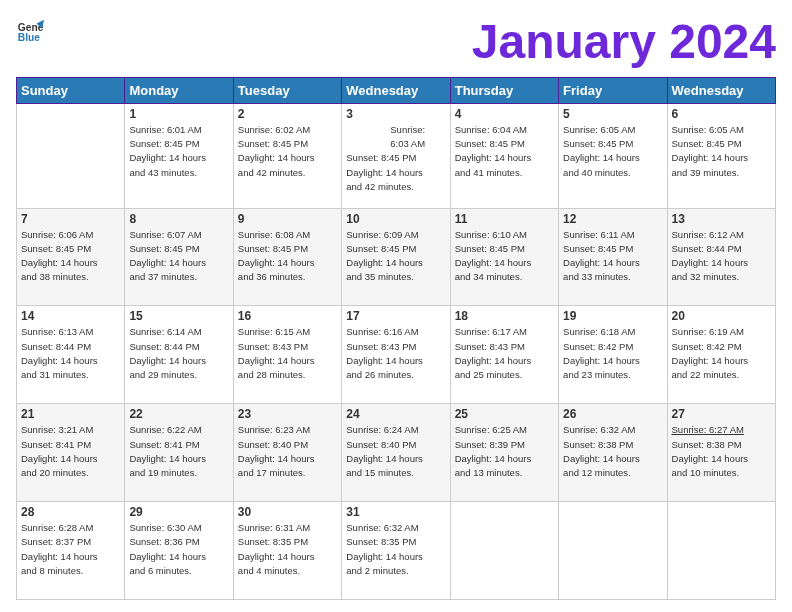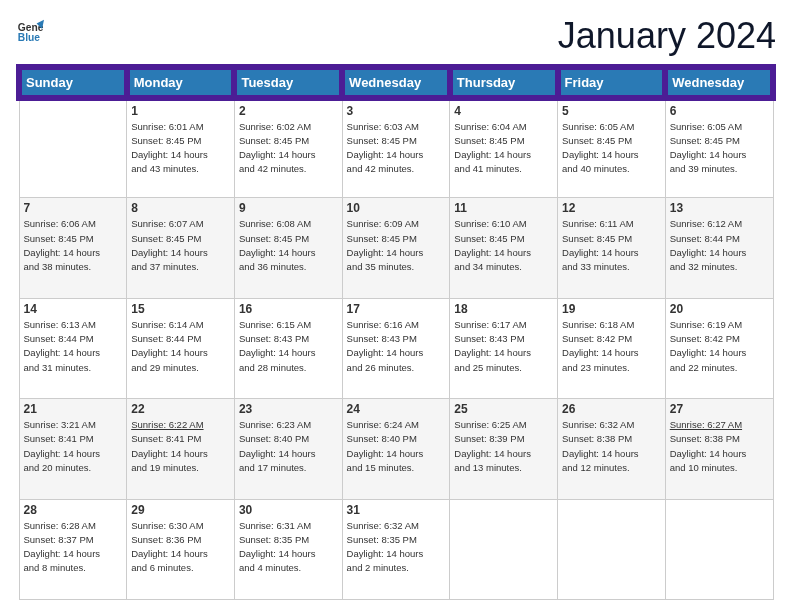--- a/index.html
+++ b/index.html
@@ -29,44 +29,44 @@
       gap: 4px;
     }
     .logo-icon {
       width: 28px;
       height: 28px;
     }
     .title-block {
       text-align: right;
     }
     .month-title {
-      font-size: 36px;
-      font-weight: normal;
-      color: #0f172a;
+      font-size: 48px;
+      font-weight: bold;
+      color: #6d28d9;
       line-height: 1.1;
     }
     .location {
       font-size: 14px;
       color: #555;
       margin-top: 2px;
     }
     .calendar {
       flex: 1;
       border: 1px solid #ccc;
       border-collapse: collapse;
       width: 100%;
       table-layout: fixed;
     }
     .calendar th {
       background: #2a7ab5;
       color: #fff;
       font-size: 13px;
       font-weight: bold;
       padding: 5px 4px;
-      border: 6px solid #4c1d95;
+      border: 1px solid #4c1d95;
       text-align: left;
     }
     .calendar td {
       border: 1px solid #ccc;
       vertical-align: top;
       padding: 3px 4px;
       font-size: 9.5px;
       color: #333;
       height: 88px;
     }
@@ -132,21 +132,21 @@
             <div class="day-info">
               <span style="display: block;">Sunrise: 6:02 AM</span>
               <span style="display: block;">Sunset: 8:45 PM</span>
               <span style="display: block;">Daylight: 14 hours</span>
               <span style="display: block;">and 42 minutes.</span>
             </div>
           </td>
           <td>
             <span class="day-num">3</span>
             <div class="day-info">
-              <span style="display: block;">Sunrise: 6:03 AM</span>
+              <span style="display: block; margin-left: 44px;">Sunrise: 6:03 AM</span>
               <span style="display: block;">Sunset: 8:45 PM</span>
               <span style="display: block;">Daylight: 14 hours</span>
               <span style="display: block;">and 42 minutes.</span>
             </div>
           </td>
           <td>
             <span class="day-num">4</span>
             <div class="day-info">
               <span style="display: block;">Sunrise: 6:04 AM</span>
               <span style="display: block;">Sunset: 8:45 PM</span>
@@ -309,21 +309,21 @@
             <div class="day-info">
               <span style="display: block;">Sunrise: 3:21 AM</span>
               <span style="display: block;">Sunset: 8:41 PM</span>
               <span style="display: block;">Daylight: 14 hours</span>
               <span style="display: block;">and 20 minutes.</span>
             </div>
           </td>
           <td>
             <span class="day-num">22</span>
             <div class="day-info">
-              <span style="display: block; text-decoration: underline;">Sunrise: 6:22 AM</span>
+              <span style="display: block;">Sunrise: 6:22 AM</span>
               <span style="display: block;">Sunset: 8:41 PM</span>
               <span style="display: block;">Daylight: 14 hours</span>
               <span style="display: block;">and 19 minutes.</span>
             </div>
           </td>
           <td>
             <span class="day-num">23</span>
             <div class="day-info">
               <span style="display: block;">Sunrise: 6:23 AM</span>
               <span style="display: block;">Sunset: 8:40 PM</span>

